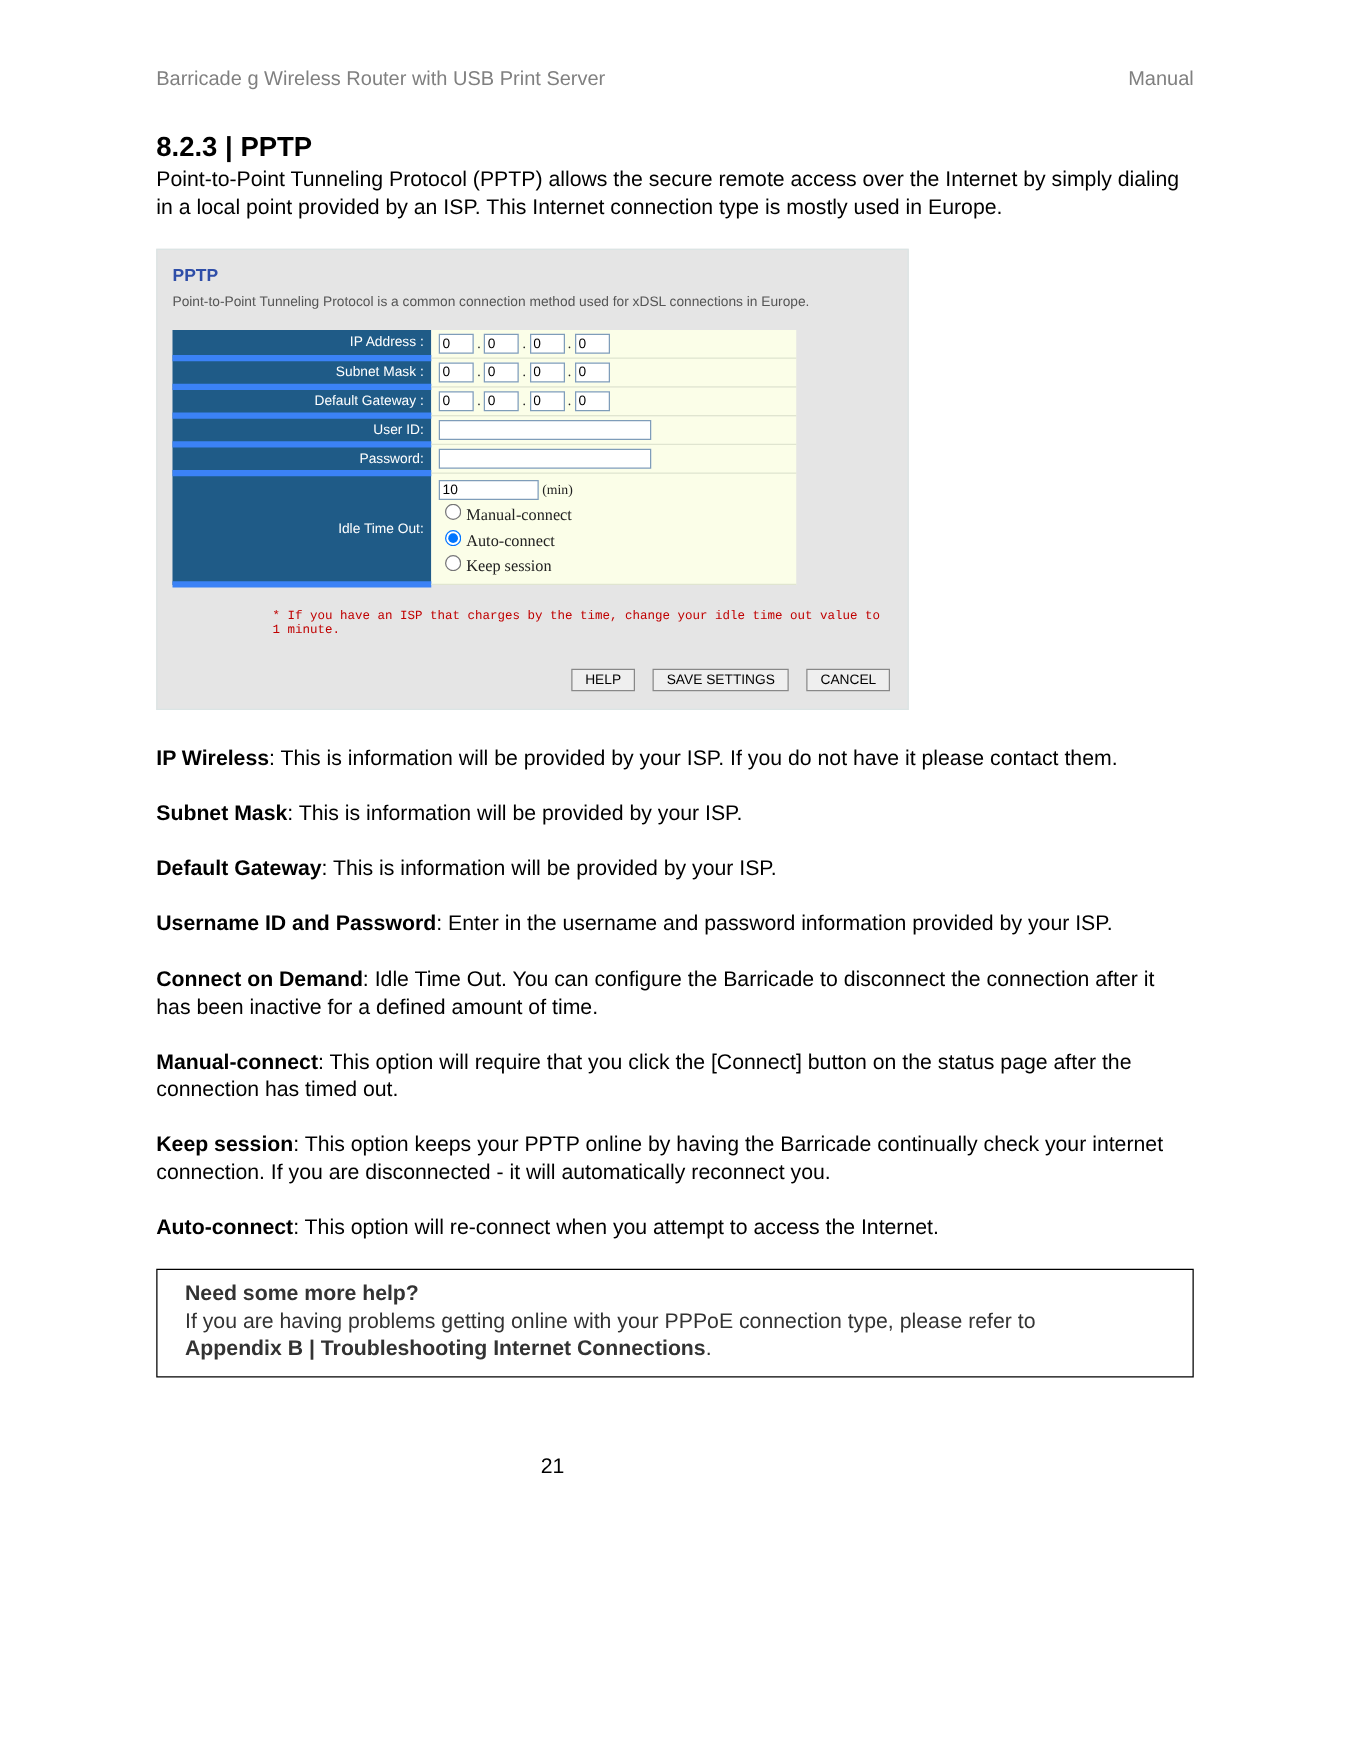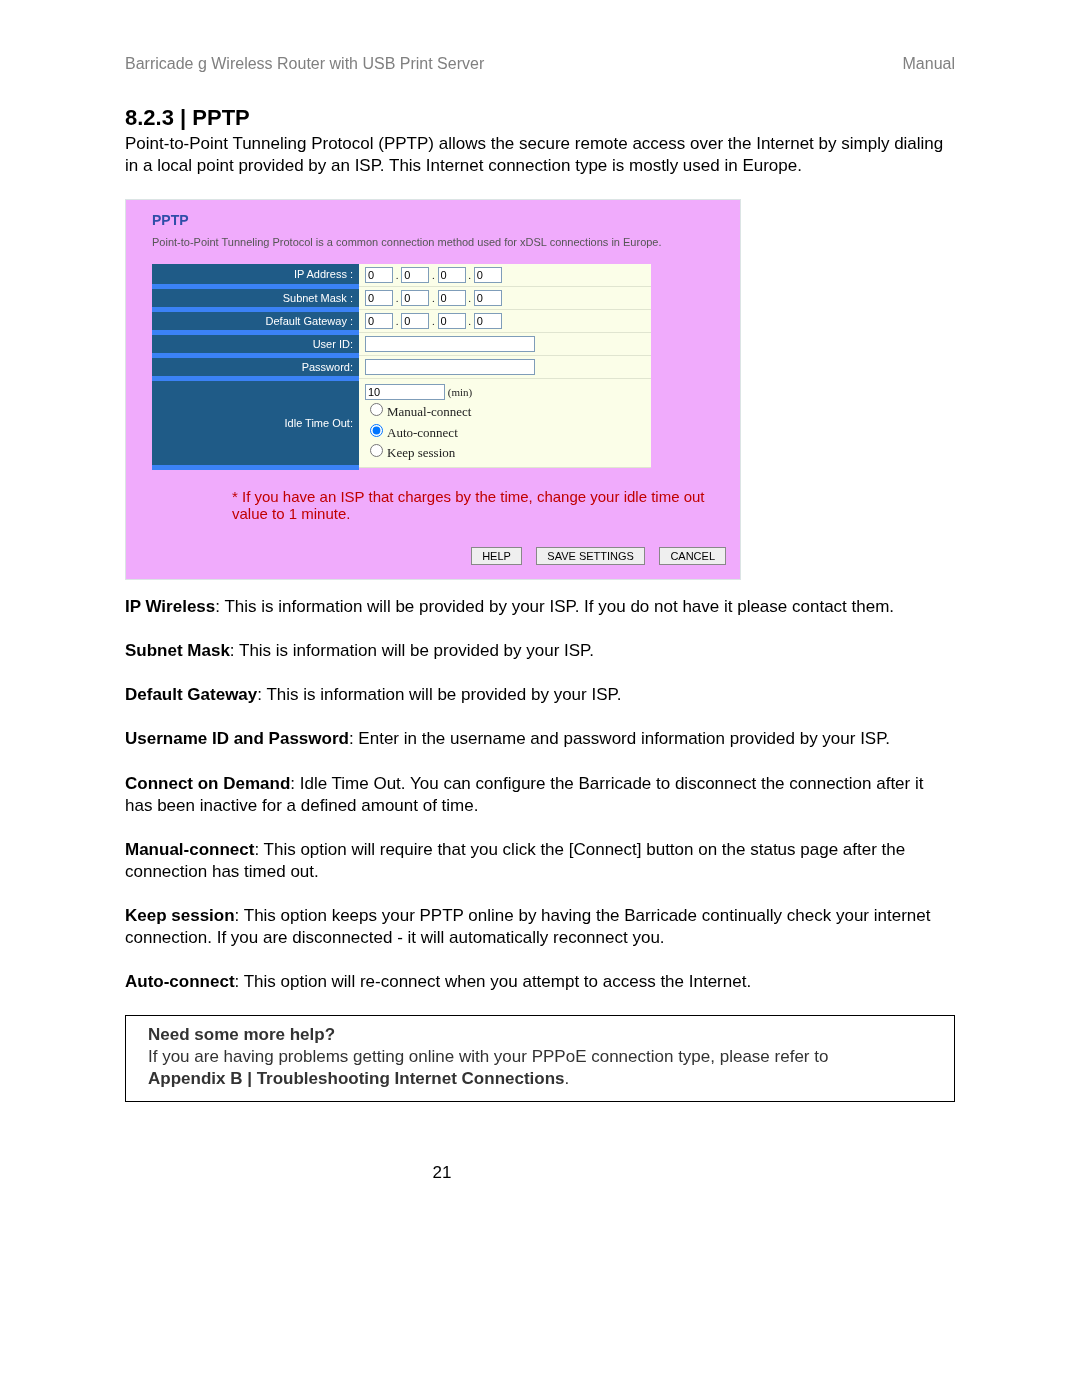--- a/index.html
+++ b/index.html
@@ -24,24 +24,24 @@
   }
   .hdr-left{float:left;}
   .hdr-right{float:right;}
   .hdr::after{content:"";display:block;clear:both;}
   .section-num{font-weight:bold;color:#000;font-size:22px;}
   p.body{font-size:17px;color:#000;line-height:1.3;margin:0 0 22px 0;}
   strong.lede{font-weight:bold;}
   
   .shot{
     width:600px;
-    background:#f0abfc;
+    background:#e5e5e5;
     border:1px solid #dbe4e4;
-    margin:6px 0 16px 0;
-    padding:12px 0 14px 14px;
+    margin:6px 0 28px 0;
+    padding:12px 0 14px 0;
     font-family:Verdana,Tahoma,sans-serif;
   }
   .shot-title{
     color:#2f4ea8;
     font-weight:bold;
     font-size:14px;
     padding:0 12px 8px 12px;
   }
   .shot-sub{
     color:#555;
@@ -91,22 +91,23 @@
   input.num{
     width:80px;
     font-family:Verdana,sans-serif;
     font-size:11px;
     padding:1px 2px;
     box-sizing:border-box;
     border:1px solid #7f9db9;
   }
   .note{
     color:#c00000;
-    font-size:15px;
+    font-size:10px;
     padding:18px 12px 24px 92px;
+    font-family:Liberation Mono, monospace;
   }
   .btnrow{
     text-align:right;
     padding:0 14px 0 0;
   }
   button.uibtn{
     font-family:Verdana,sans-serif;
     font-size:11px;
     padding:2px 10px;
     background:#efefef;

